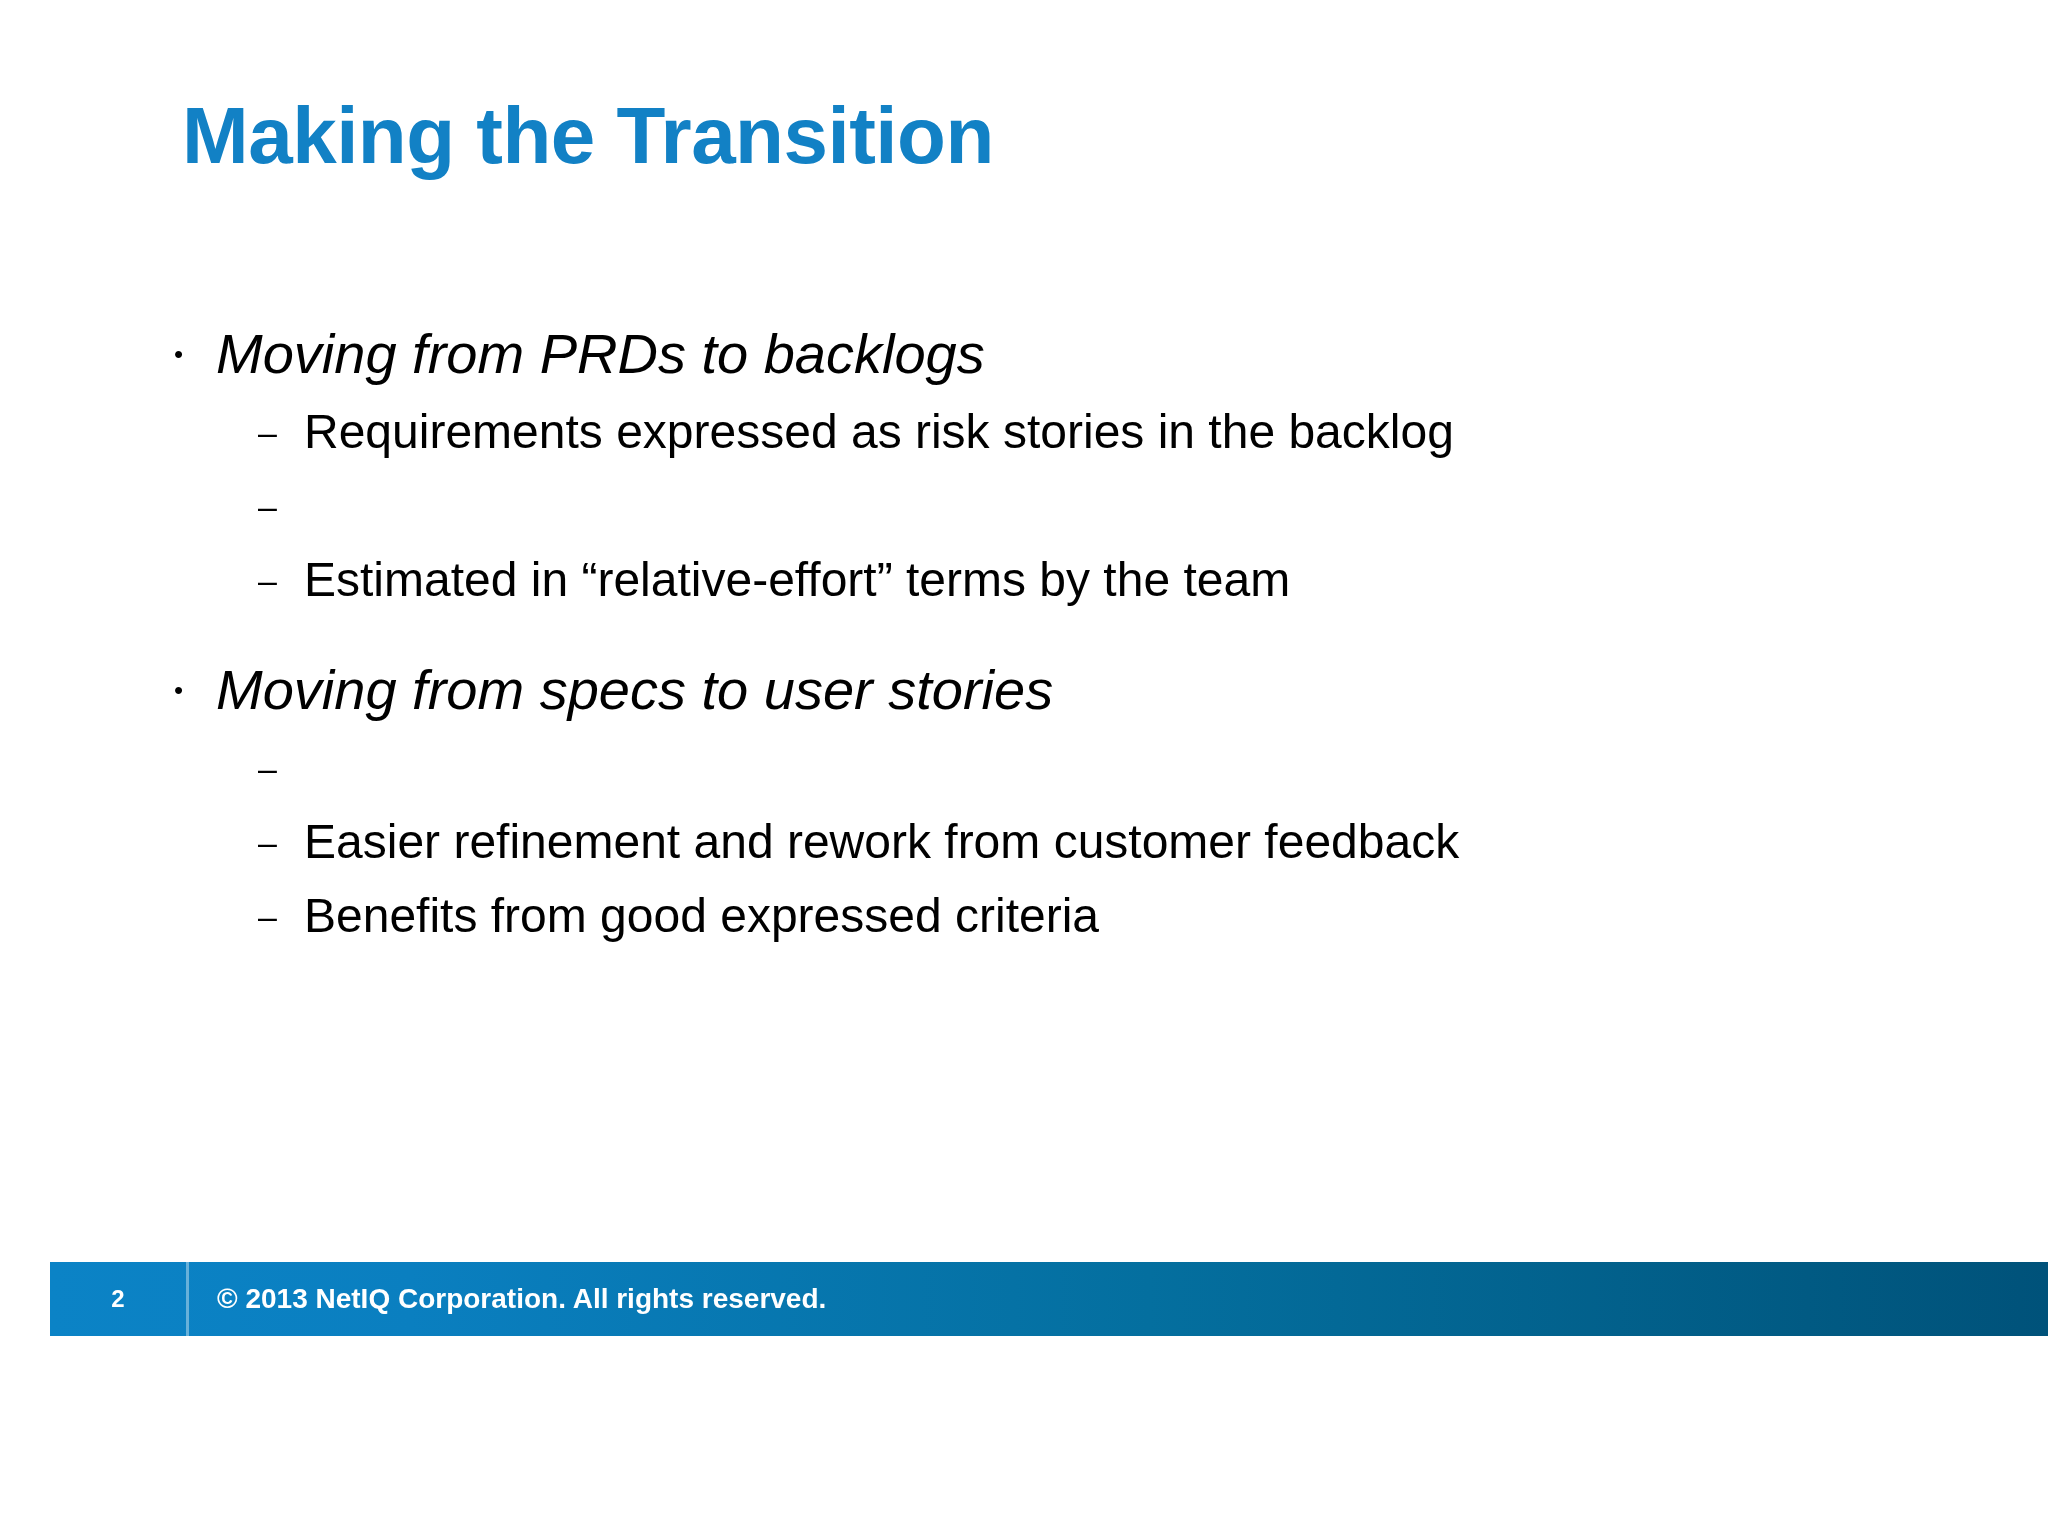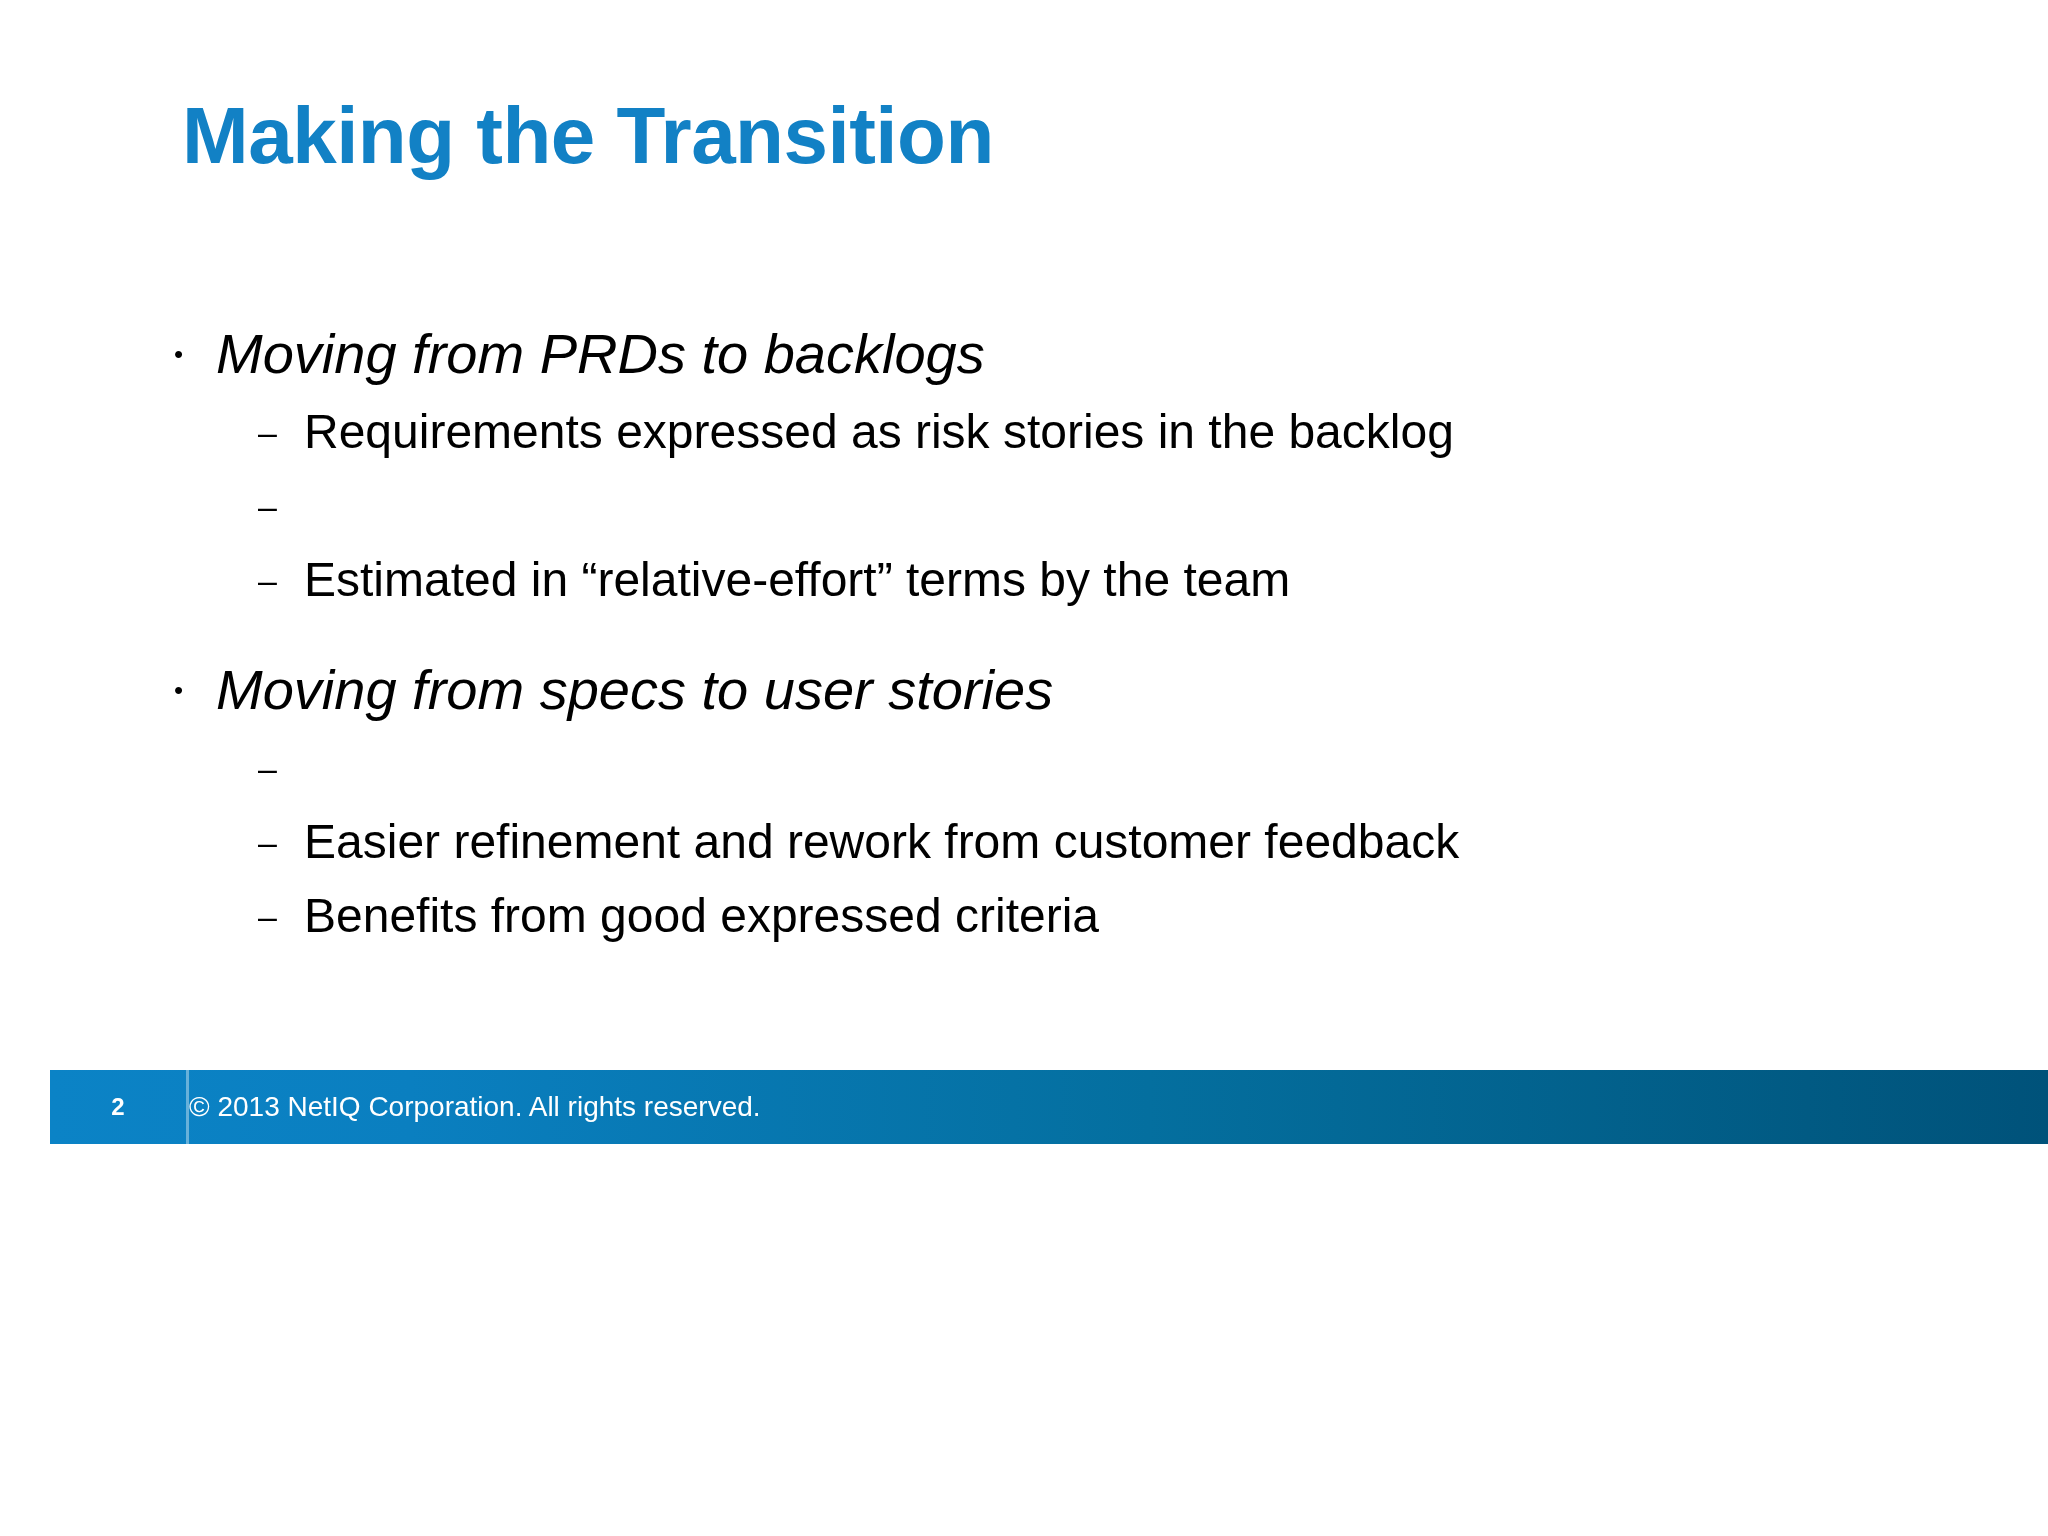--- a/index.html
+++ b/index.html
@@ -11,21 +11,21 @@
     width: 2048px;
     height: 1536px;
     overflow: hidden;
     font-family: "Liberation Sans", sans-serif;
     -webkit-font-smoothing: antialiased;
   }
 
   .slide {
     position: relative;
     width: 2048px;
-    height: 1144px;
+    height: 1336px;
     background: #ffffff;
     box-sizing: border-box;
   }
 
   
   .slide-title {
     position: absolute;
     left: 182px;
     top: 96px;
     width: 1700px;
@@ -117,23 +117,24 @@
   }
   .footer-divider {
     flex: 0 0 3px;
     background: rgba(255,255,255,0.38);
     margin: 0;
   }
   .footer-copy {
     flex: 1 1 auto;
     display: flex;
     align-items: center;
+    padding-left: 28px;
     color: #ffffff;
     font-size: 28px;
-    font-weight: normal;
+    font-weight: bold;
     white-space: nowrap;
   }
 </style>
 </head>
 <body>
 
 <div class="slide">
 
   <div class="slide-title">Making the Transition</div>
 

